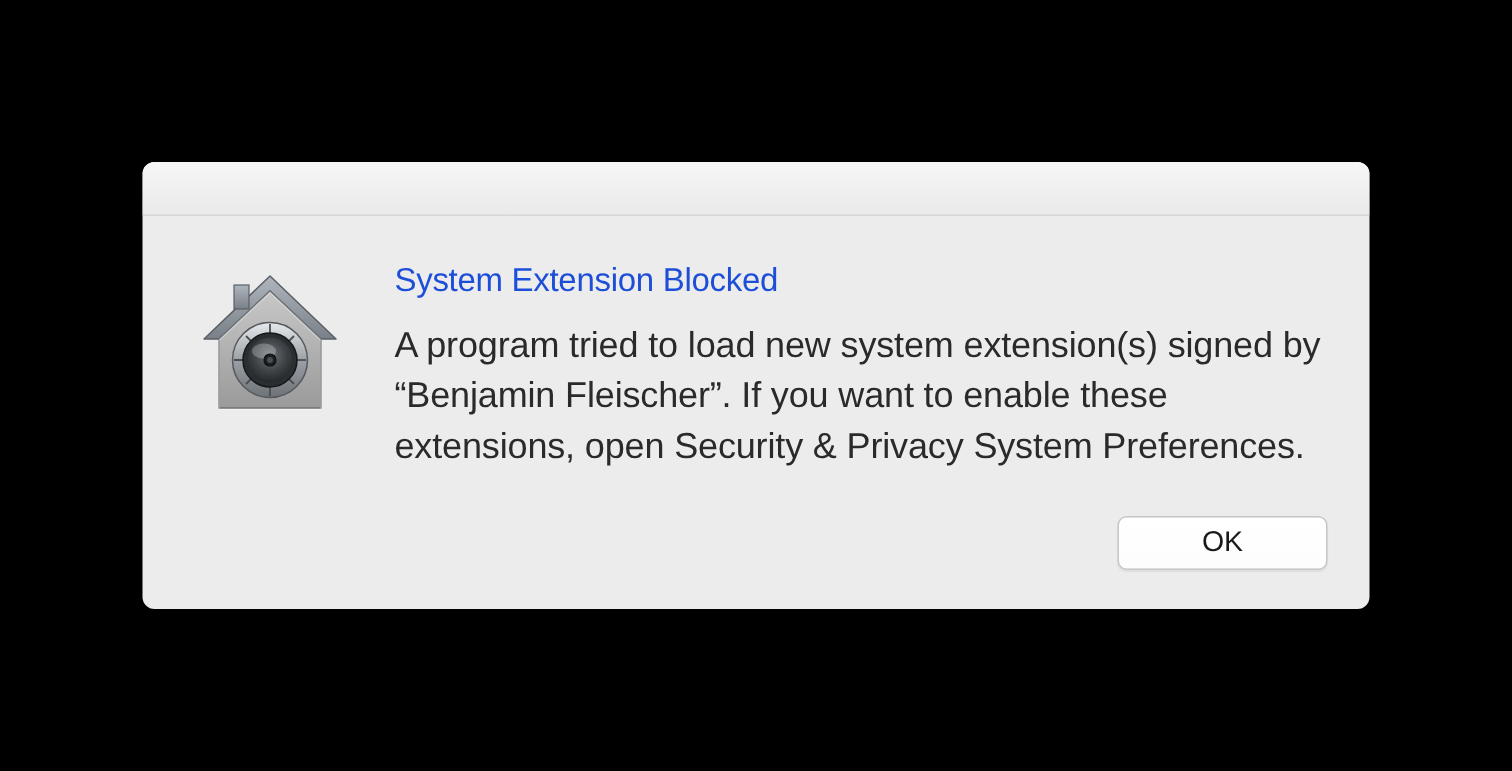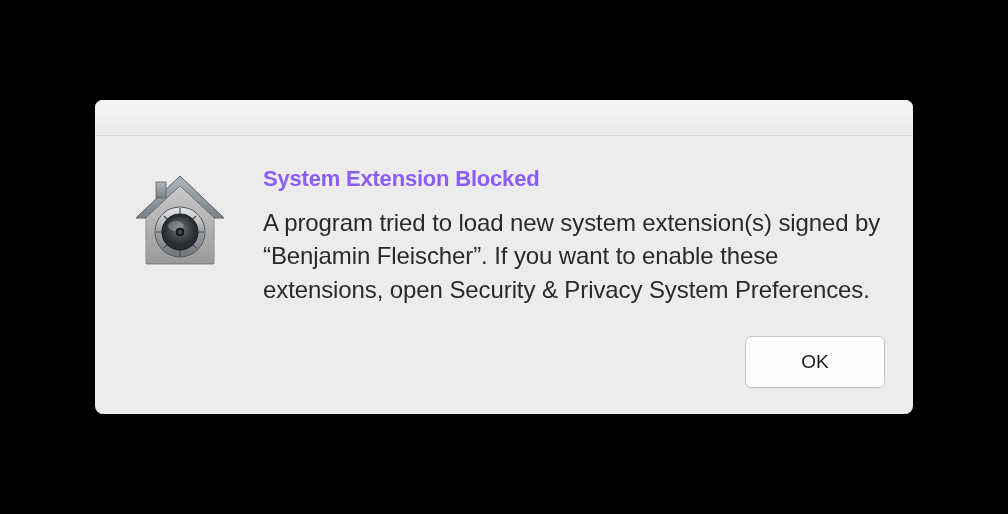--- a/index.html
+++ b/index.html
@@ -42,40 +42,40 @@
       display: flex;
       justify-content: center;
       padding-top: 4px;
     }
     .message-area {
       flex: 1;
       padding-top: 2px;
     }
     .dialog-title {
       font-size: 22px;
-      font-weight: 700;
-      color: #8b5cf6;
+      font-weight: 400;
+      color: #1d4ed8;
       margin-bottom: 14px;
       letter-spacing: -0.2px;
     }
     .dialog-text {
       font-size: 24px;
       font-weight: 400;
       color: #2a2a2a;
       line-height: 1.38;
       letter-spacing: -0.1px;
     }
     .dialog-footer {
       padding: 10px 28px 26px 28px;
       display: flex;
       justify-content: flex-end;
     }
     .btn {
       min-width: 140px;
-      height: 52px;
+      height: 36px;
       background: linear-gradient(#ffffff, #fdfdfd);
       border: 1px solid #c7c7c7;
       border-radius: 6px;
       font-size: 19px;
       font-weight: 400;
       color: #1a1a1a;
       cursor: pointer;
       box-shadow: 0 1px 1px rgba(0,0,0,0.06);
       padding: 0 20px;
       font-family: inherit;

